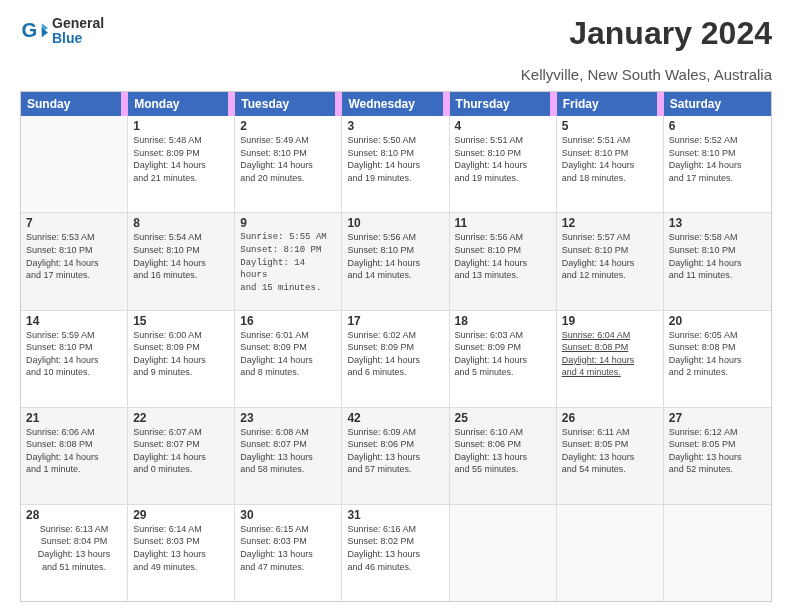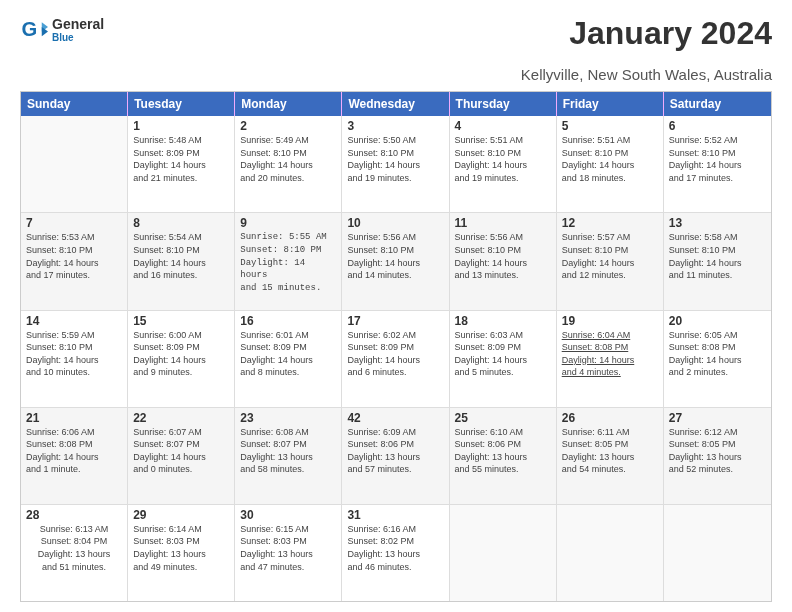--- a/index.html
+++ b/index.html
@@ -63,21 +63,21 @@
       display: grid;
       grid-template-columns: repeat(7, 1fr);
       background: #3a6bbf;
     }
     .cal-header-cell {
       color: #fff;
       font-size: 12px;
       font-weight: bold;
       padding: 5px 6px;
       text-align: left;
-      border-right: 1px solid #f0abfc;
+      border-right: 7px solid #f0abfc;
     }
     .cal-header-cell:last-child { border-right: none; }
     .cal-body {
       flex: 1;
       display: flex;
       flex-direction: column;
     }
     .cal-row {
       display: grid;
       grid-template-columns: repeat(7, 1fr);
@@ -117,34 +117,34 @@
 <div class="page">
   <div class="header">
     <div class="logo">
       <svg class="logo-icon" viewBox="0 0 36 36">
         <text x="2" y="26" font-size="26" font-family="Arial" font-weight="bold" fill="#1a6faf">G</text>
         <polygon points="28,8 36,14 28,20" fill="#4a9fd4"></polygon>
         <polygon points="28,14 36,20 28,26" fill="#1a6faf"></polygon>
       </svg>
       <div class="logo-text">
         <div style="color:#333;font-size:14px;font-weight:bold;line-height:1.1;">General</div>
-        <div style="color:#1a6faf;font-size:10px;font-weight:bold;line-height:1.1;">Blue</div>
+        <div style="color:#1a6faf;font-size:14px;font-weight:bold;line-height:1.1;">Blue</div>
       </div>
     </div>
     <div class="title-block">
       <h1>January 2024</h1>
       <h2>Kellyville, New South Wales, Australia</h2>
     </div>
   </div>
 
   <div class="calendar">
     <div class="cal-header">
     <div class="cal-header-cell">Sunday</div>
+        <div class="cal-header-cell">Monday</div>
         <div class="cal-header-cell">Tuesday</div>
-        <div class="cal-header-cell">Monday</div>
         <div class="cal-header-cell">Wednesday</div>
         <div class="cal-header-cell">Thursday</div>
         <div class="cal-header-cell">Friday</div>
         <div class="cal-header-cell">Saturday</div>
       </div>
     <div class="cal-body">
     <div class="cal-row">
           <div class="cal-cell empty"></div>
           <div class="cal-cell">
             <span class="day-num">1</span>

